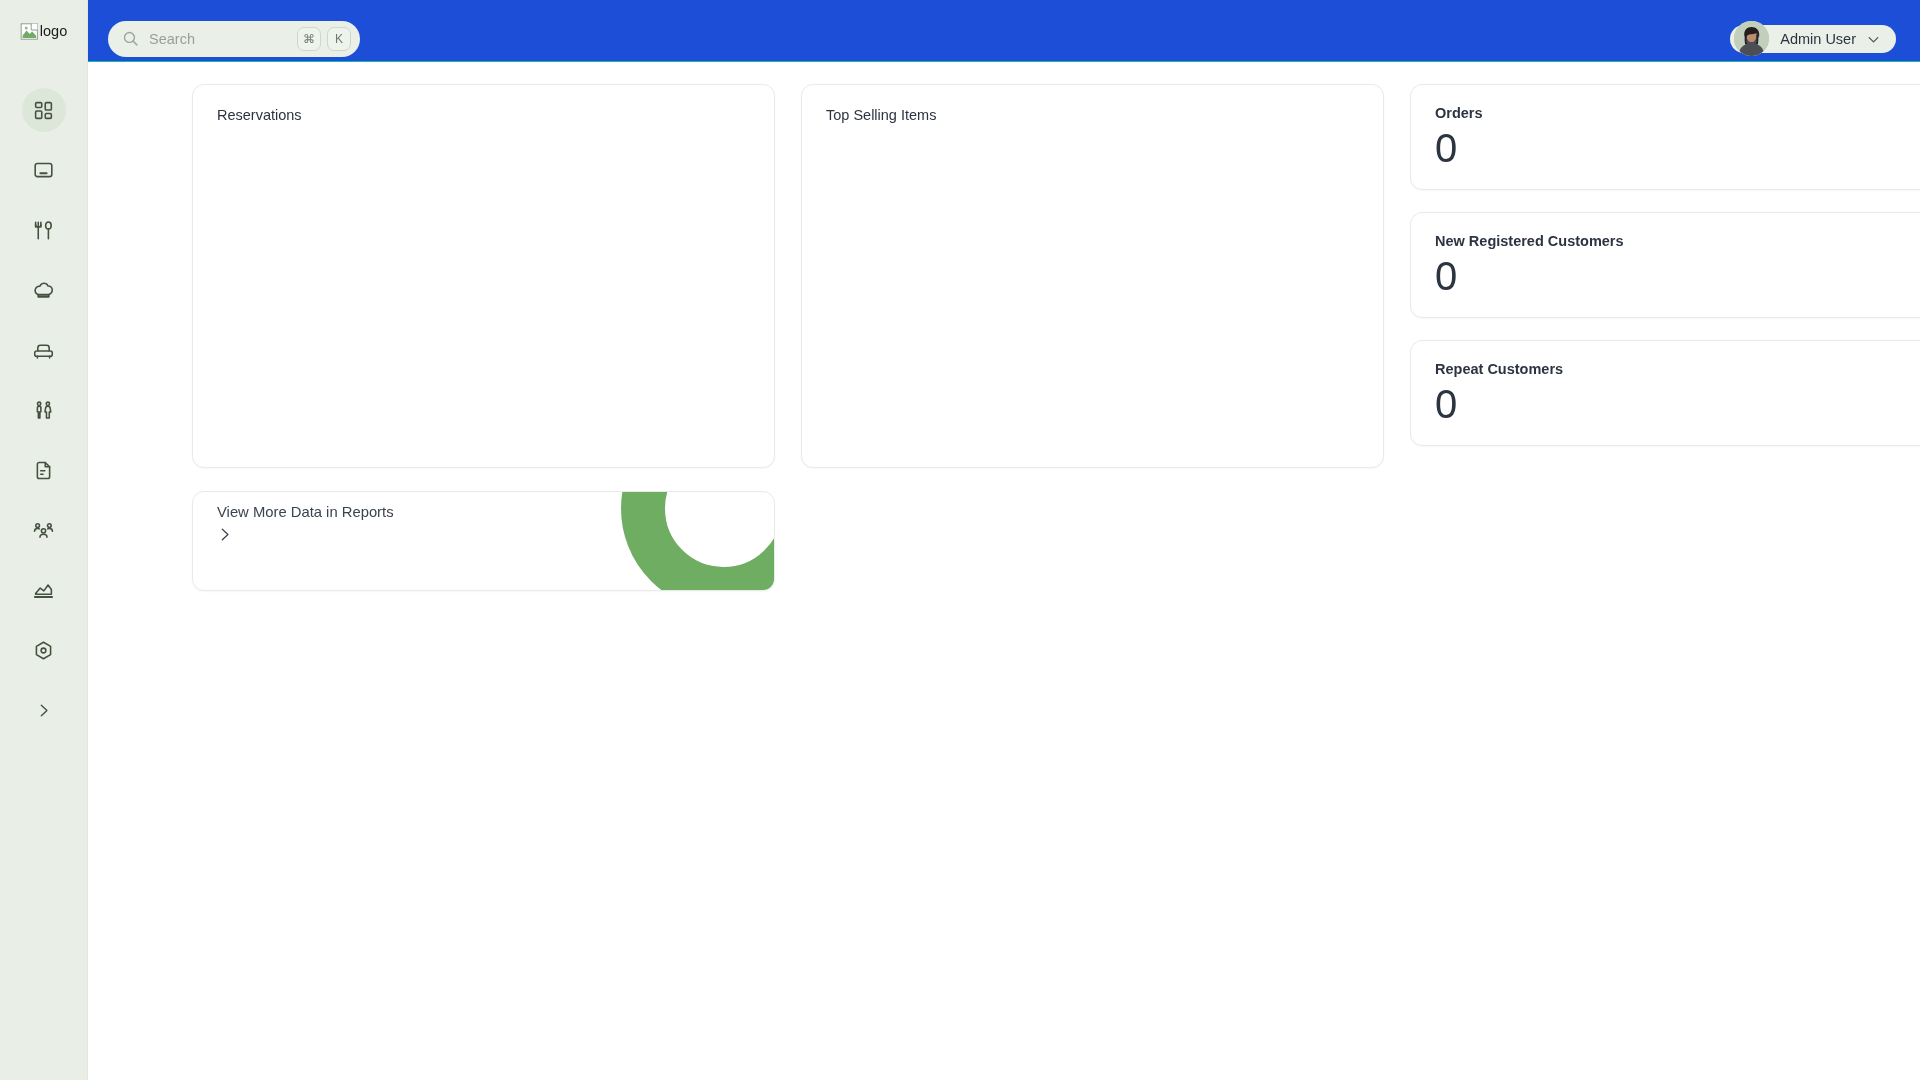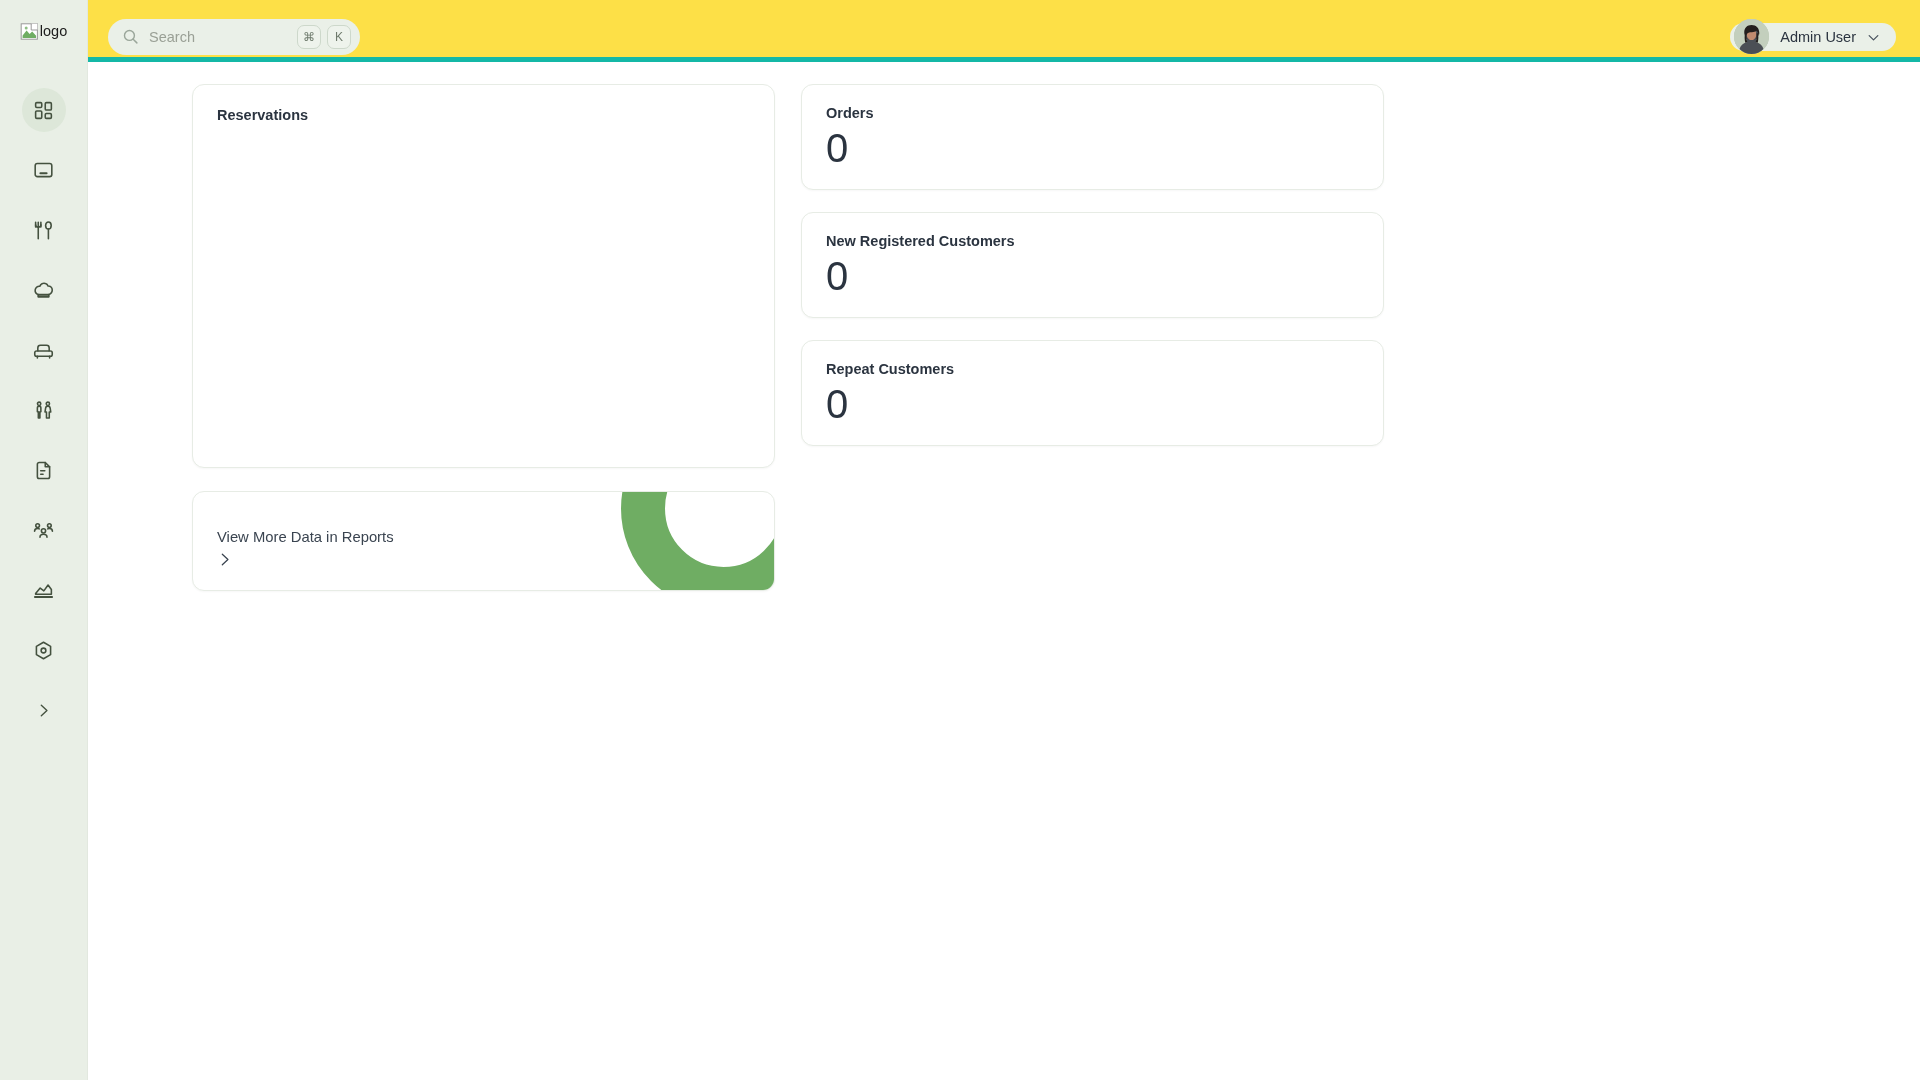--- a/index.html
+++ b/index.html
@@ -93,26 +93,26 @@
     display: flex;
     flex-direction: column;
     background: #ffffff;
     min-width: 0;
   }
 
   
   .topbar {
     height: 62px;
     flex: 0 0 62px;
-    border-bottom: 5px solid #14b8a6;
+    border-bottom: 1px solid #14b8a6;
     display: flex;
     align-items: center;
     justify-content: space-between;
     padding: 16px 24px 0 20px;
-    background: #fde047;
+    background: #1d4ed8;
   }
 
   .search-box {
     display: flex;
     align-items: center;
     width: 252px;
     height: 36px;
     border-radius: 18px;
     background: #eaf0e8;
     padding: 0 9px 0 14px;
@@ -206,21 +206,21 @@
     border-radius: 12px;
     box-shadow: 0 1px 2px rgba(30,40,30,0.035);
   }
 
   .panel-card {
     height: 384px;
     padding: 22px 24px;
   }
   .panel-title {
     font-size: 14.5px;
-    font-weight: bold;
+    font-weight: normal;
     color: #2b3440;
     font-family: "Liberation Sans", sans-serif;
   }
 
   .stat-card {
     padding: 20px 24px 18px 24px;
     margin-bottom: 22px;
   }
   .stat-card:last-child { margin-bottom: 0; }
   .stat-label {
@@ -236,21 +236,21 @@
     color: #2b3440;
     font-family: "Liberation Sans", sans-serif;
     line-height: 1.15;
   }
 
   
   .reports-card {
     position: relative;
     height: 100px;
     margin-top: 23px;
-    padding: 37px 24px 0 24px;
+    padding: 12px 24px 0 24px;
     overflow: hidden;
     cursor: pointer;
   }
   .reports-label {
     position: relative;
     z-index: 2;
     font-size: 14.8px;
     color: #3a4450;
     font-family: "Liberation Sans", sans-serif;
     margin-bottom: 7px;
@@ -483,20 +483,25 @@
             <div class="reports-ring"></div>
             <div class="reports-label">View More Data in Reports</div>
             <span class="reports-arrow">
               <svg viewBox="0 0 24 24" fill="none" stroke="currentColor" stroke-width="2" stroke-linecap="round" stroke-linejoin="round">
                 <polyline points="8.5,3.5 17.5,12 8.5,20.5"></polyline>
               </svg>
             </span>
           </section>
         </div>
 
+        <div class="col-mid">
+          <section class="card panel-card">
+            <div class="panel-title">Top Selling Items</div>
+          </section>
+        </div>
 
         <div class="col-right">
 
           <section class="card stat-card">
             <div class="stat-label">Orders</div>
             <div class="stat-value">0</div>
           </section>
 
           <section class="card stat-card">
             <div class="stat-label">New Registered Customers</div>

